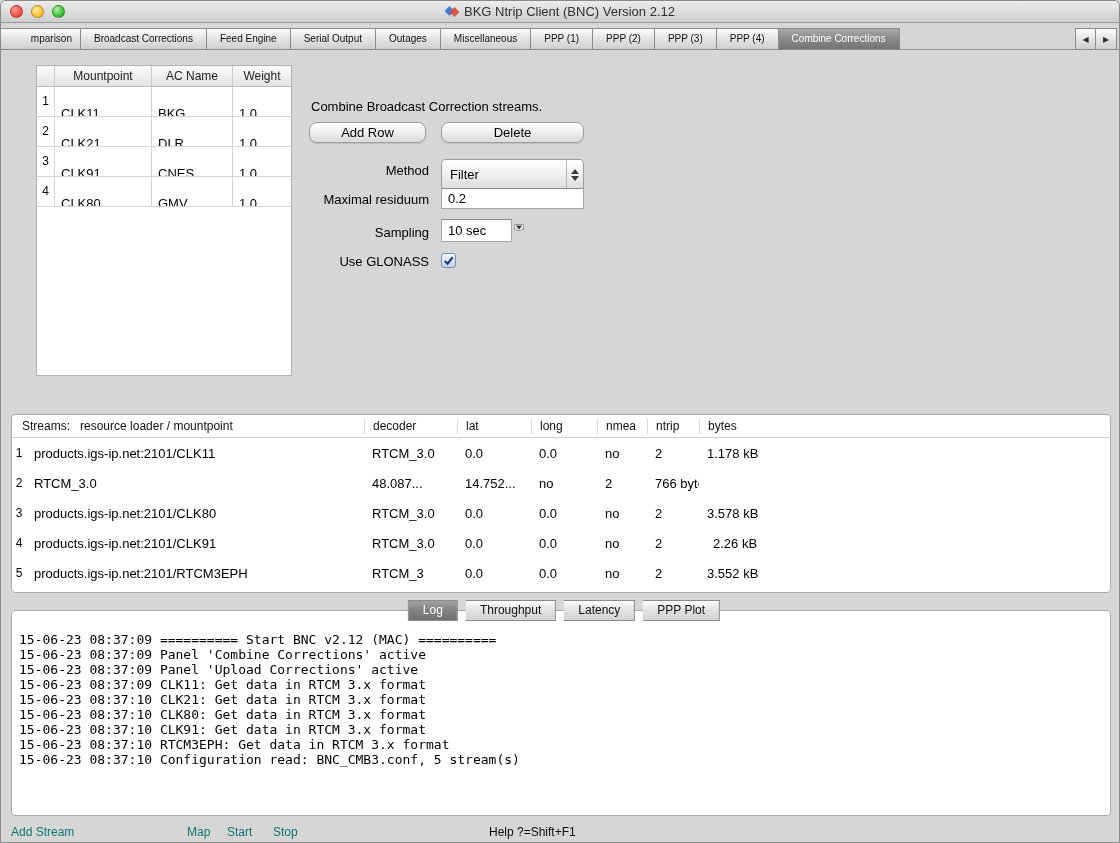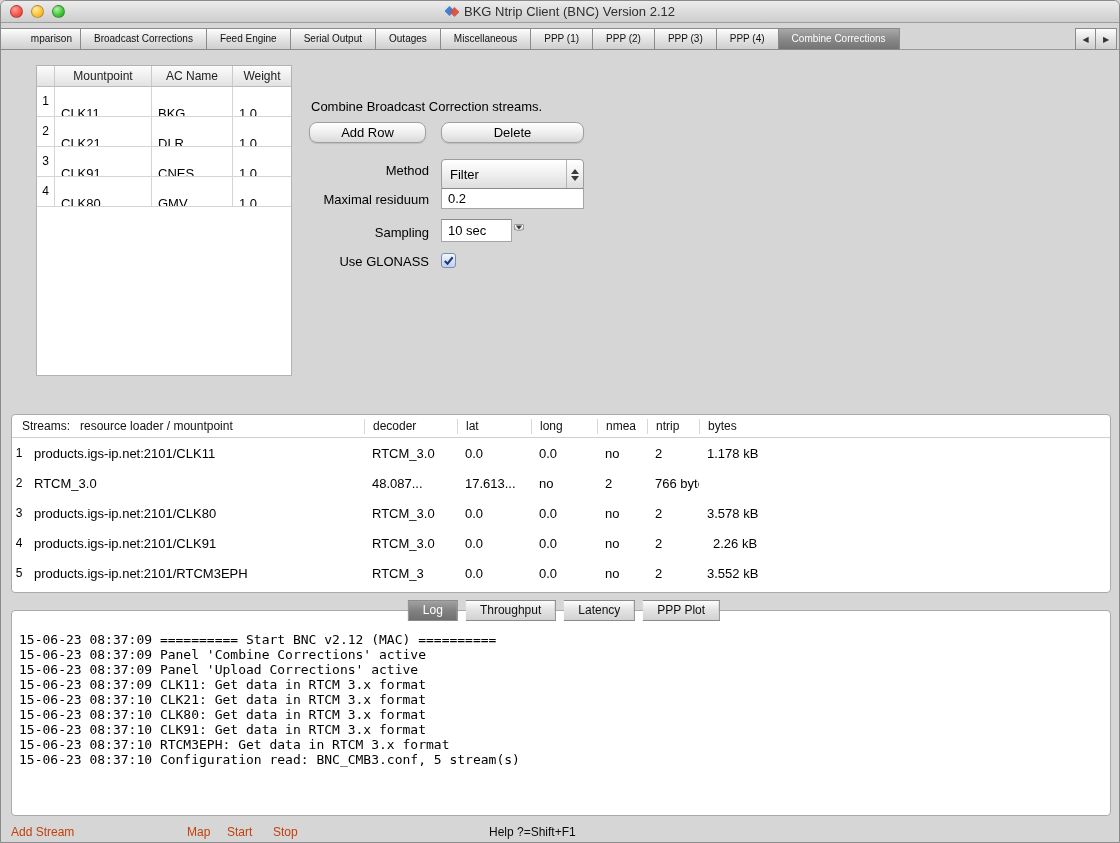--- a/index.html
+++ b/index.html
@@ -110,21 +110,21 @@
   .btab.active { background: linear-gradient(#a2a2a2, #828282 50%, #707070); color: #fff; }
 
   .logframe { position: absolute; left: 10px; top: 609px; width: 1100px; height: 206px;
     background: #fff; border: 1px solid #aaaaaa; border-radius: 4px; overflow: hidden; }
   .logtext { position: absolute; left: 7px; top: 21px; font-family: "DejaVu Sans Mono", monospace;
     font-size: 13px; line-height: 15px; color: #000; }
   .logtext div { white-space: pre; }
 
   
   .statusbar { position: absolute; left: 0; top: 819px; width: 100%; height: 24px; }
-  .sbtn { position: absolute; top: 5px; font-size: 12px; color: #c2410c; cursor: default; }
+  .sbtn { position: absolute; top: 5px; font-size: 12px; color: #0f766e; cursor: default; }
   .sbtn.addstream { left: 10px; }
   .sbtn.delstream { left: 97px; color: #a0a0a0; margin-top: 28px; }
   .sbtn.map   { left: 186px; }
   .sbtn.start { left: 226px; }
   .sbtn.stop  { left: 272px; }
   .helphint { position: absolute; top: 5px; left: 488px; font-size: 12px; color: #0a0a0a; }
 </style>
 </head>
 <body>
 
@@ -254,21 +254,21 @@
       <div class="scell">0.0</div>
       <div class="scell">0.0</div>
       <div class="scell">no</div>
       <div class="scell">2</div>
       <div class="scell">1.178 kB</div>
     </div>
     <div class="srow">
       <div class="rnum">2</div>
       <div class="scell">RTCM_3.0</div>
       <div class="scell">48.087...</div>
-      <div class="scell">17.613...</div>
+      <div class="scell">14.752...</div>
       <div class="scell">no</div>
       <div class="scell">2</div>
       <div class="scell">766 byte(s)</div>
     </div>
     <div class="srow">
       <div class="rnum">3</div>
       <div class="scell">products.igs-ip.net:2101/CLK80</div>
       <div class="scell">RTCM_3.0</div>
       <div class="scell">0.0</div>
       <div class="scell">0.0</div>

